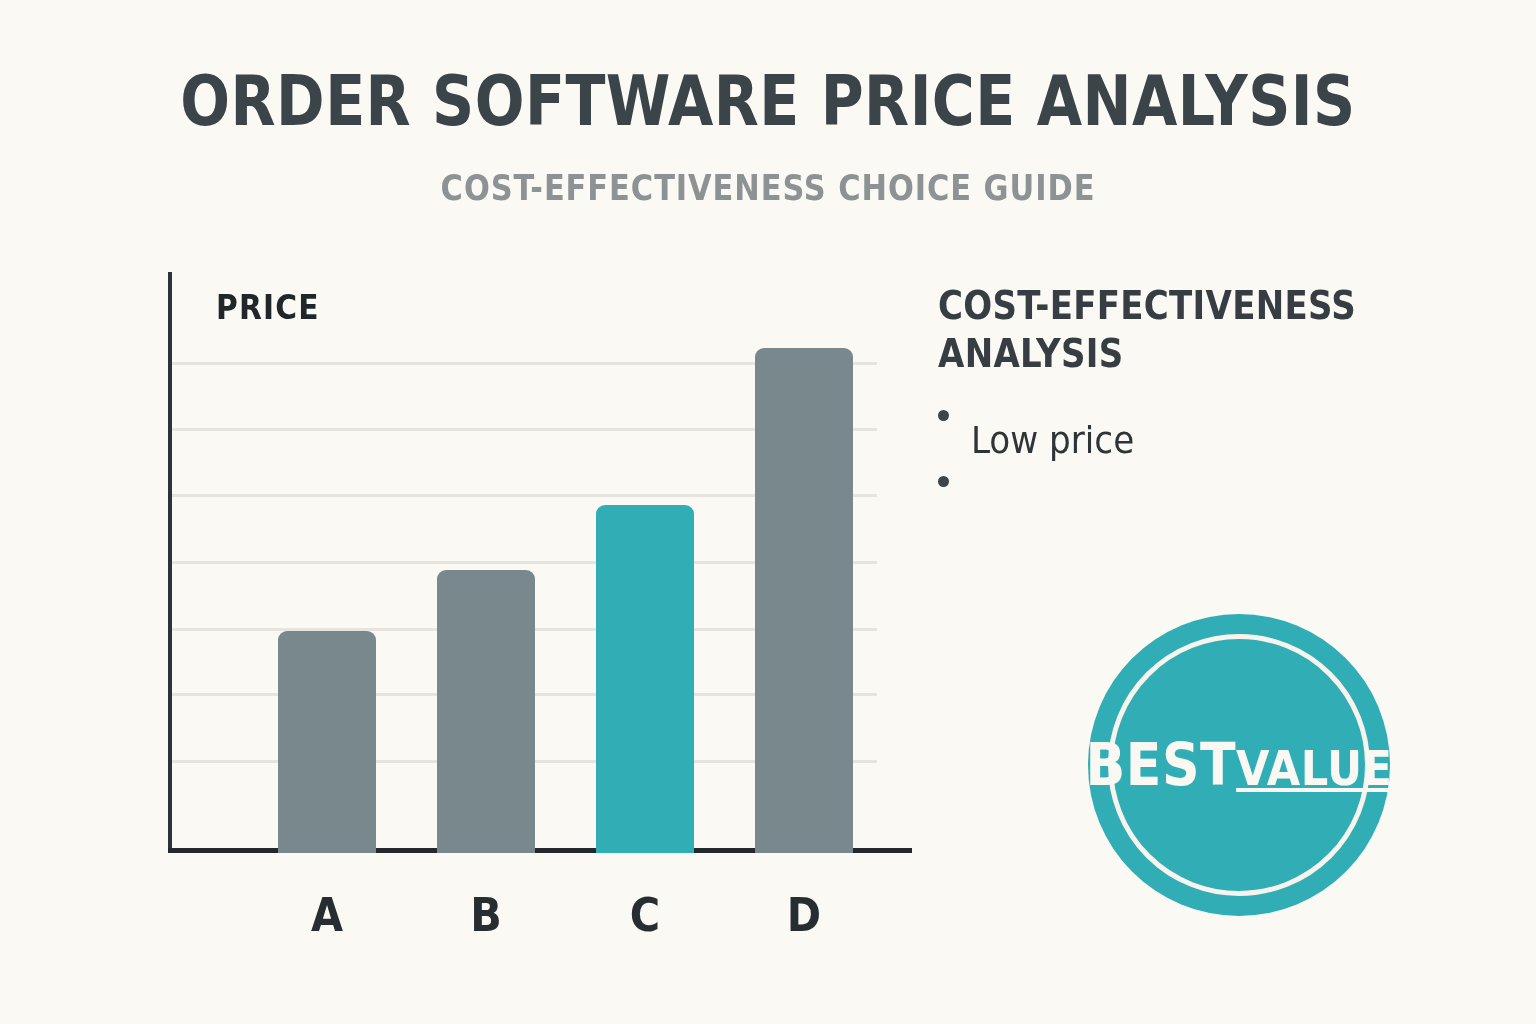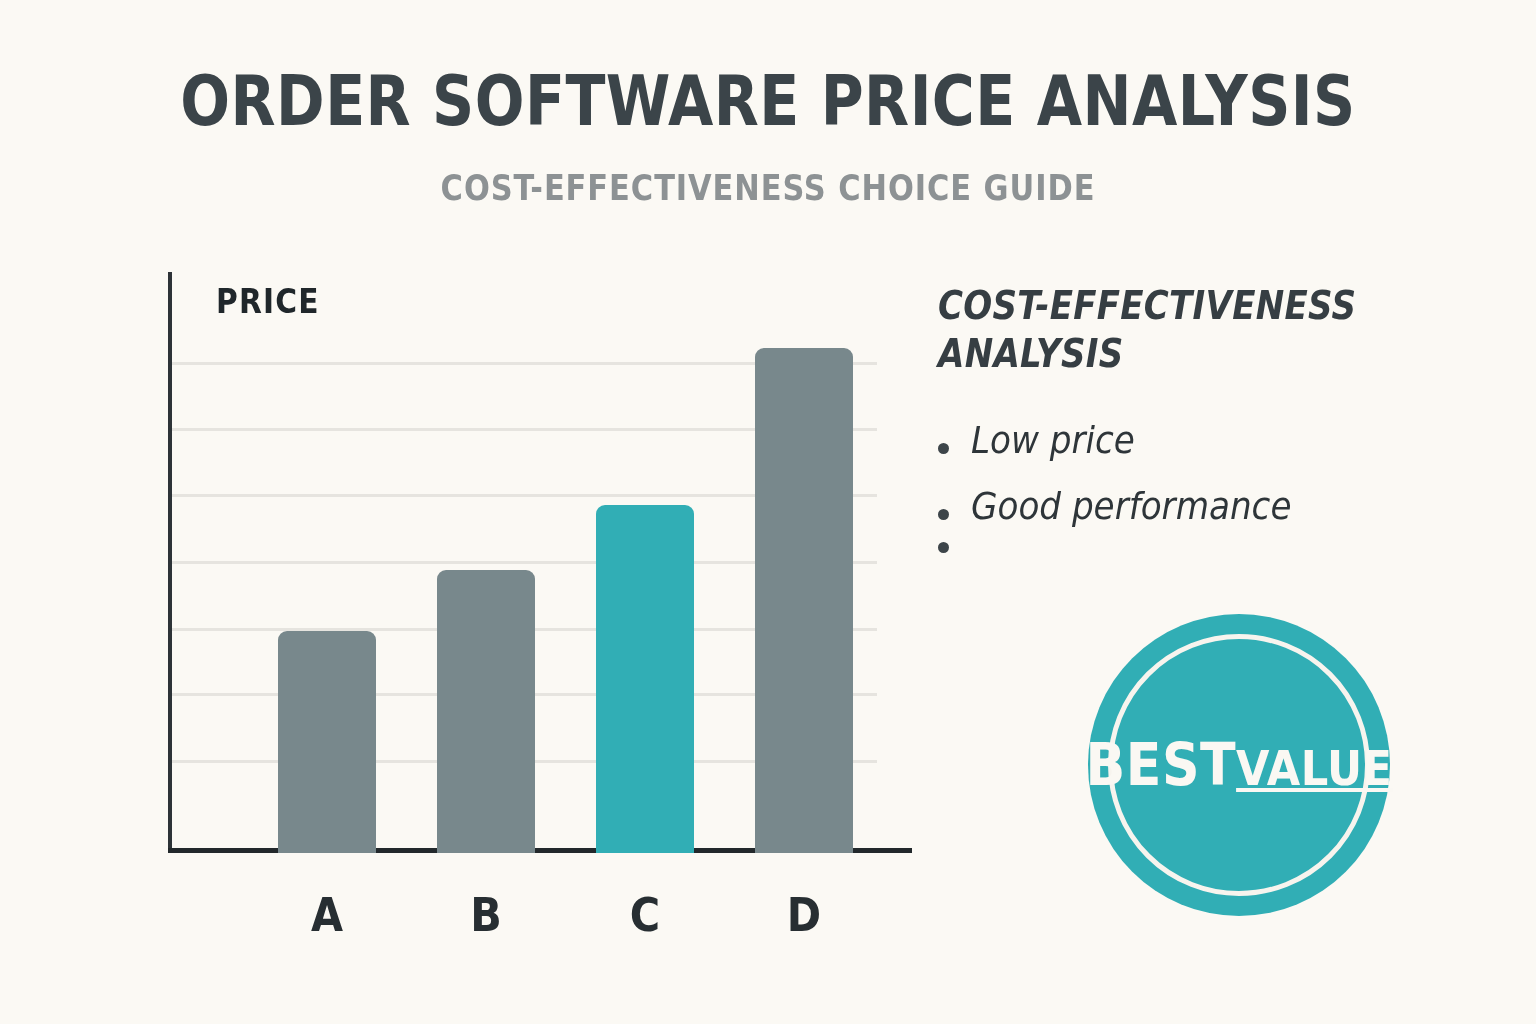--- a/index.html
+++ b/index.html
@@ -82,21 +82,21 @@
     position: absolute;
     left: 18px;
     top: 590px;
     width: 744px;
     height: 5px;
     background: #22282B;
   }
   .y-axis-title {
     position: absolute;
     left: 66px;
-    top: 24px;
+    top: 30px;
     font-family: "DejaVu Sans Condensed", "Liberation Sans Narrow", "Liberation Sans", sans-serif;
     font-weight: 700;
     font-size: 33px;
     letter-spacing: 1.2px;
     color: #20272B;
     white-space: nowrap;
   }
   .bar {
     position: absolute;
     bottom: 95px;
@@ -114,41 +114,40 @@
     line-height: 50px;
     color: #272E32;
   }
 
   
   #panel {
     position: absolute;
     left: 938px;
     top: 282px;
     width: 520px;
-    font-style: italic;
   }
   .panel-heading {
     font-family: "DejaVu Sans Condensed", "Liberation Sans Narrow", "Liberation Sans", sans-serif;
     font-weight: 700;
     font-size: 39px;
     line-height: 48px;
     letter-spacing: 0.3px;
     color: #363E43;
     margin: 0;
     transform: scaleX(0.97);
     transform-origin: 0 50%;
   }
   .bullet-list {
     list-style: none;
     margin: 40px 0 0 0;
     padding: 0;
   }
   .bullet-item {
     display: flex;
-    align-items: flex-end;
+    align-items: flex-start;
     margin-bottom: 22px;
     margin-top: 20px;
   }
   .bullet-dot {
     flex: 0 0 auto;
     width: 11px;
     height: 11px;
     border-radius: 50%;
     background: #3D4549;
     margin-right: 22px;
@@ -250,24 +249,20 @@
   <div id="panel">
     <h2 class="panel-heading">COST-EFFECTIVENESS ANALYSIS</h2>
 
     <ul class="bullet-list">
       <li class="bullet-item">
         <span class="bullet-dot"></span>
         <span class="bullet-text">Low price</span>
       </li>
       <li class="bullet-item">
         <span class="bullet-dot"></span>
-        <span class="bullet-text">Good performance</span>
-      </li>
-      <li class="bullet-item">
-        <span class="bullet-dot"></span>
       </li>
     </ul>
   </div>
 
   <div id="badge">
     <div class="badge-disc"></div>
     <div class="badge-ring"></div>
     <div class="badge-text">
       <div class="badge-line line1">BEST</div>
       <div class="badge-line line2">VALUE</div>

